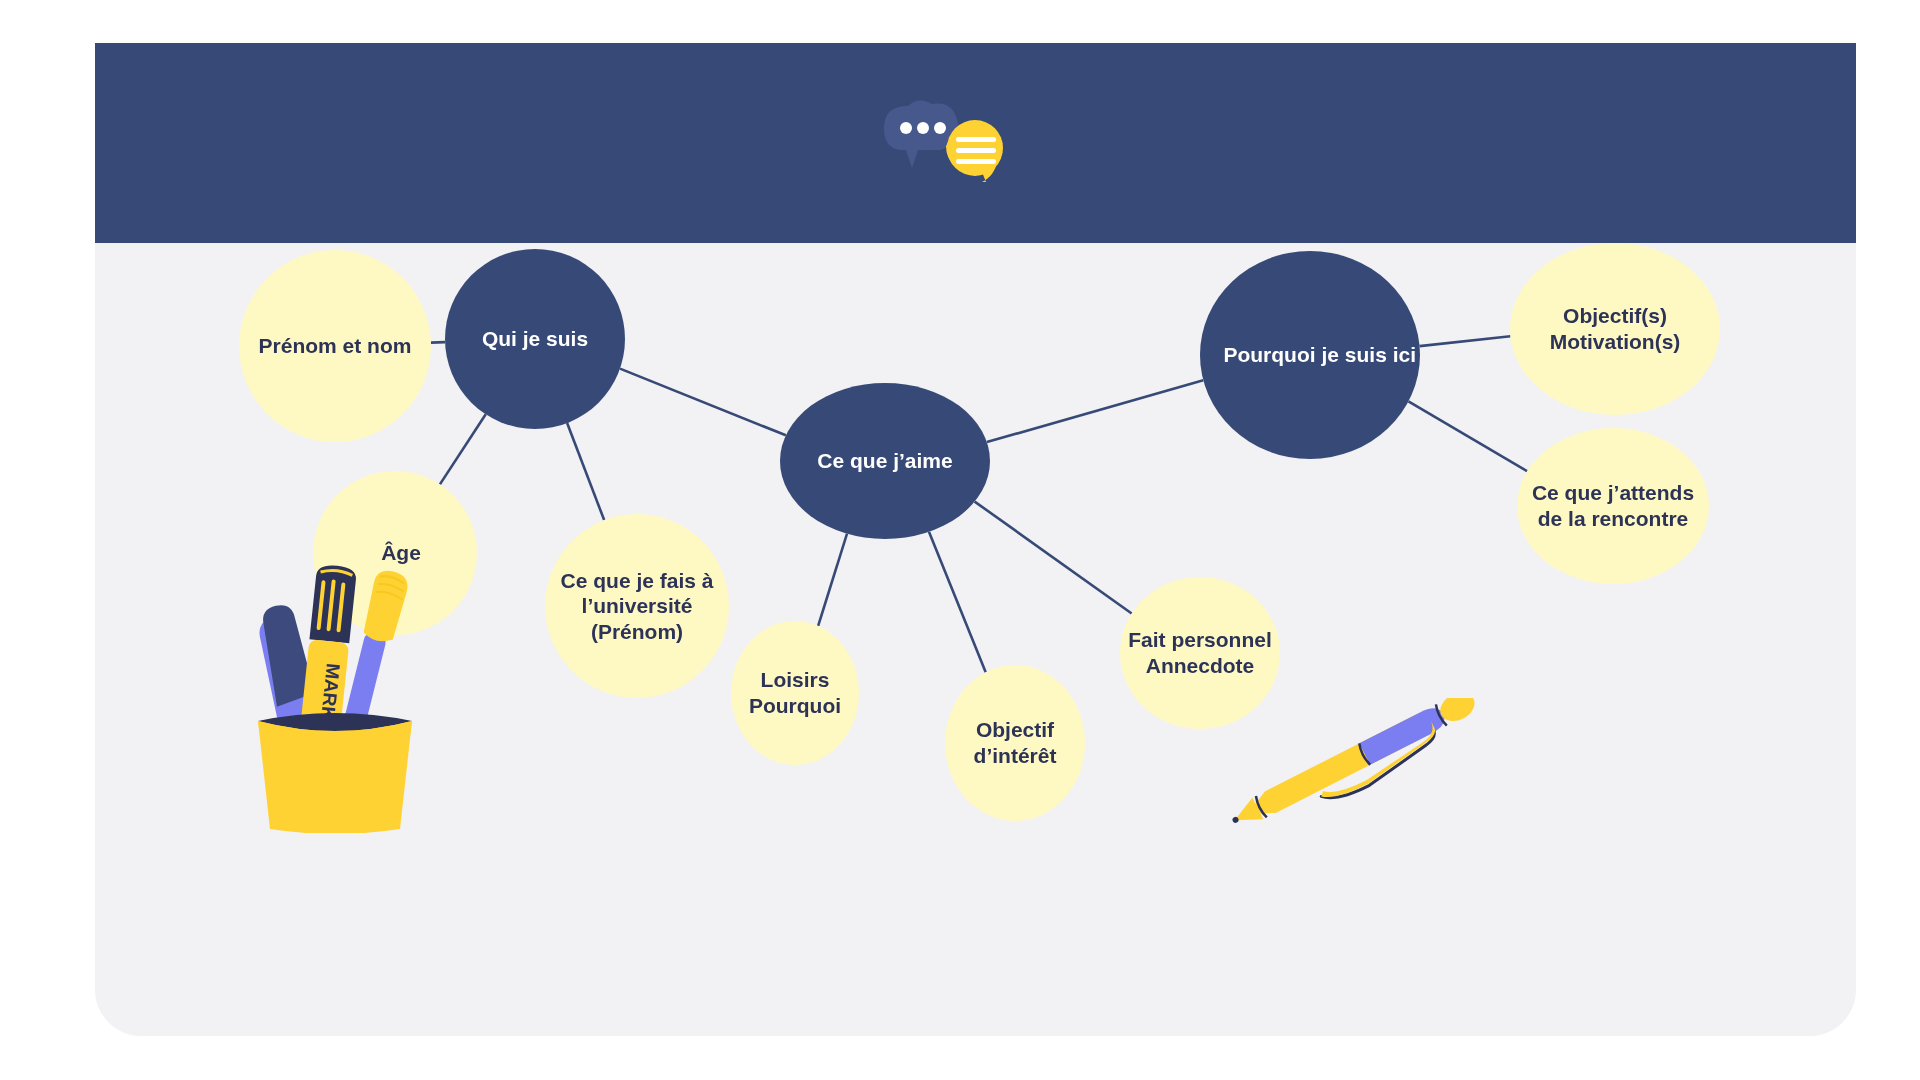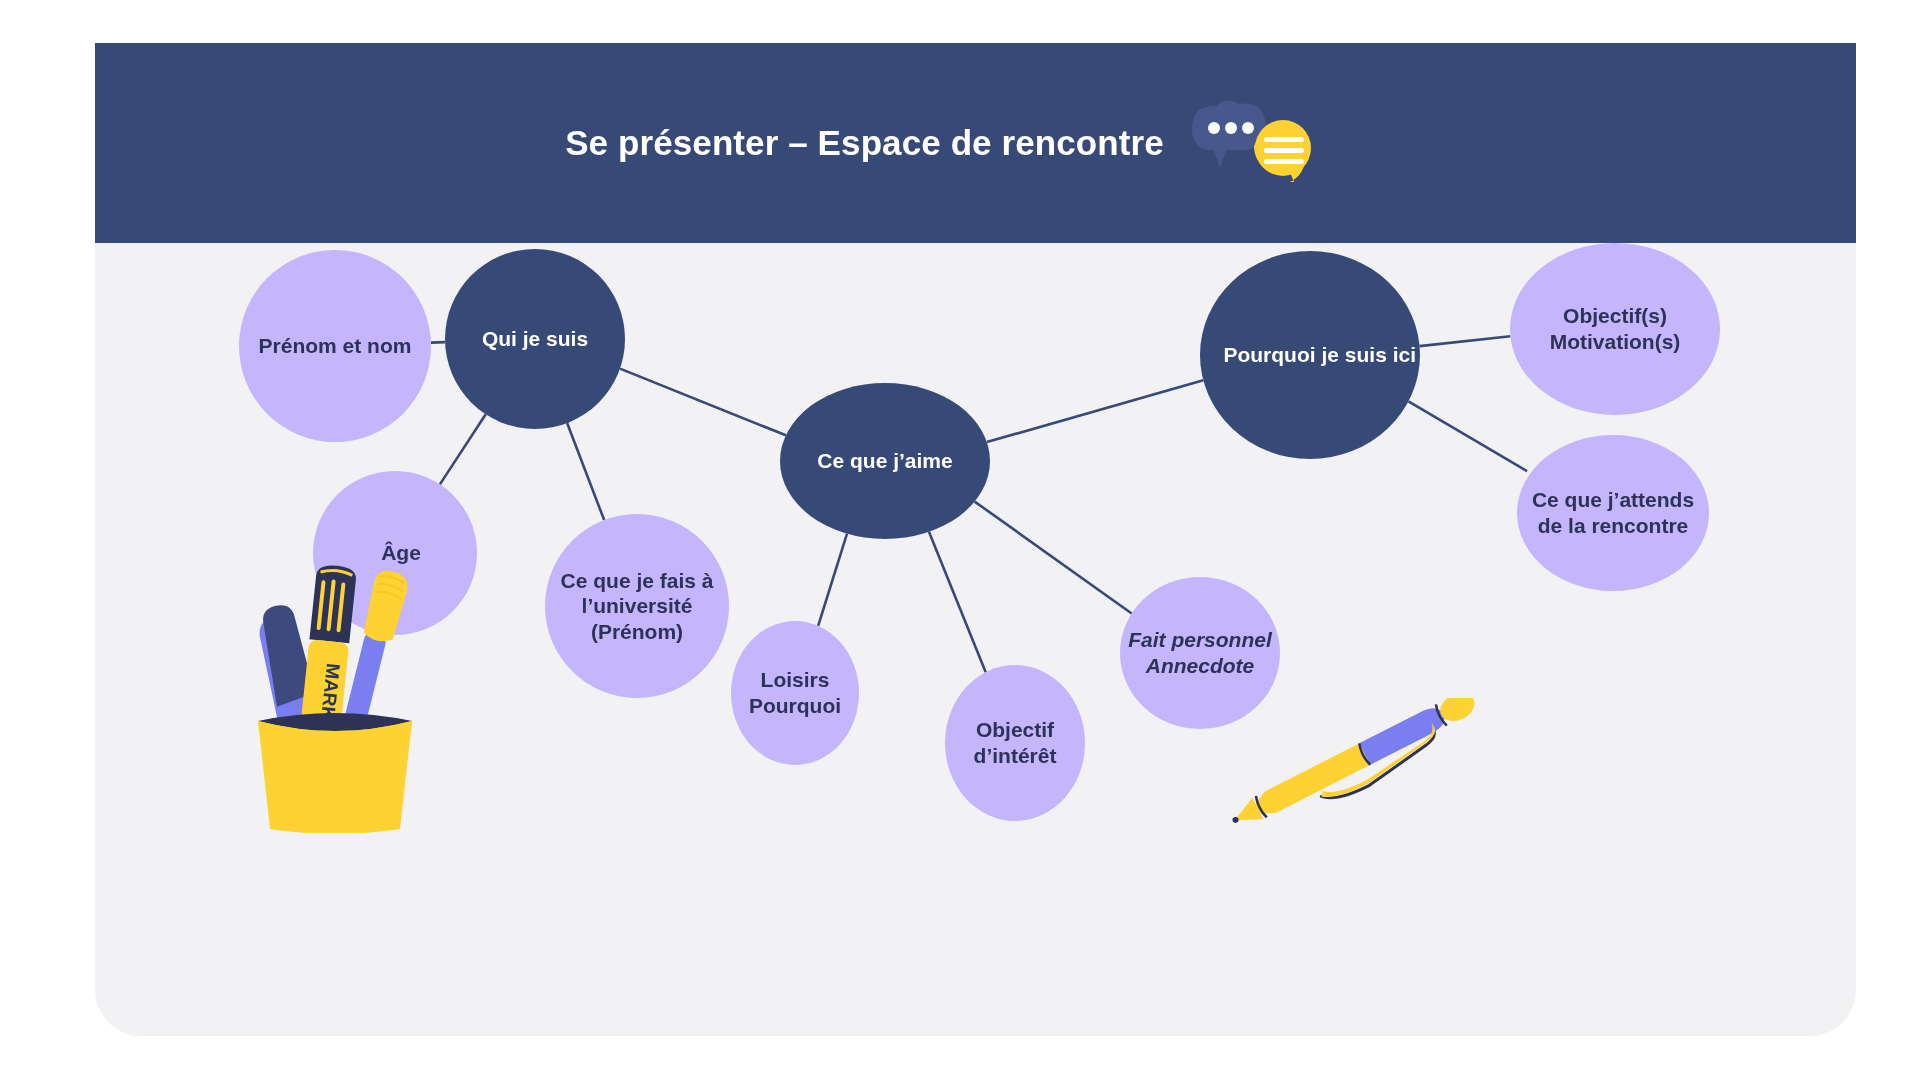--- a/index.html
+++ b/index.html
@@ -90,21 +90,21 @@
     line-height: 1.22;
     padding: 4px;
   }
   .node.primary {
     background: #374a77;
     color: #ffffff;
     font-size: 21px;
     font-weight: bold;
   }
   .node.sub {
-    background: #c4b5fd;
+    background: #fef9c3;
     color: #2c3357;
     font-size: 21px;
     font-weight: bold;
   }
 
   
   .pen-cup {
     position: absolute;
     left: 145px;
     top: 520px;
@@ -121,21 +121,20 @@
 </style>
 </head>
 <body>
 
 <div id="root">
 
   <div class="card">
 
     <div class="header">
       <div class="header-inner">
-        <div class="header-title">Se présenter – Espace de rencontre</div>
 
         <div class="bubbles">
           <svg viewBox="0 0 140 90" width="140" height="90">
 
             <g fill="#46588c">
               <path d="M10 30 Q10 8 34 8 Q44 -2 58 6 Q80 2 84 26 Q88 46 66 52 L44 52 L38 70 L32 52 L26 52 Q10 50 10 30 Z"></path>
             </g>
             <circle cx="32" cy="30" r="6" fill="#ffffff"></circle>
             <circle cx="49" cy="30" r="6" fill="#ffffff"></circle>
             <circle cx="66" cy="30" r="6" fill="#ffffff"></circle>
@@ -182,26 +181,26 @@
           <div class="node sub" style="left: 450px; top: 271px; width: 184px; height: 184px;">
             <div style="max-width: 167.44px;">Ce que je fais à l’université (Prénom)</div>
           </div>
           <div class="node sub" style="left: 636px; top: 378px; width: 128px; height: 144px;">
             <div style="max-width: 116.48px;">Loisirs Pourquoi</div>
           </div>
           <div class="node sub" style="left: 850px; top: 422px; width: 140px; height: 156px;">
             <div style="max-width: 127.4px;">Objectif d’intérêt</div>
           </div>
           <div class="node sub" style="left: 1025px; top: 334px; width: 160px; height: 152px;">
-            <div style="max-width: 145.6px; font-style: italic;">Fait personnel Annecdote</div>
+            <div style="max-width: 145.6px;">Fait personnel Annecdote</div>
           </div>
           <div class="node sub" style="left: 1415px; top: 0px; width: 210px; height: 172px;">
             <div style="max-width: 191.1px;">Objectif(s) Motivation(s)</div>
           </div>
-          <div class="node sub" style="left: 1422px; top: 192px; width: 192px; height: 156px;">
+          <div class="node sub" style="left: 1422px; top: 185px; width: 192px; height: 156px;">
             <div style="max-width: 174.72px;">Ce que j’attends de la rencontre</div>
           </div>
         </div>
     </div>
 
     <div class="pen-cup">
       <svg viewBox="0 0 190 270" width="190" height="270">
 
         <g>
           <rect x="28" y="52" width="34" height="120" rx="17" fill="#7b7ef0" transform="rotate(-12 45 110)"></rect>

